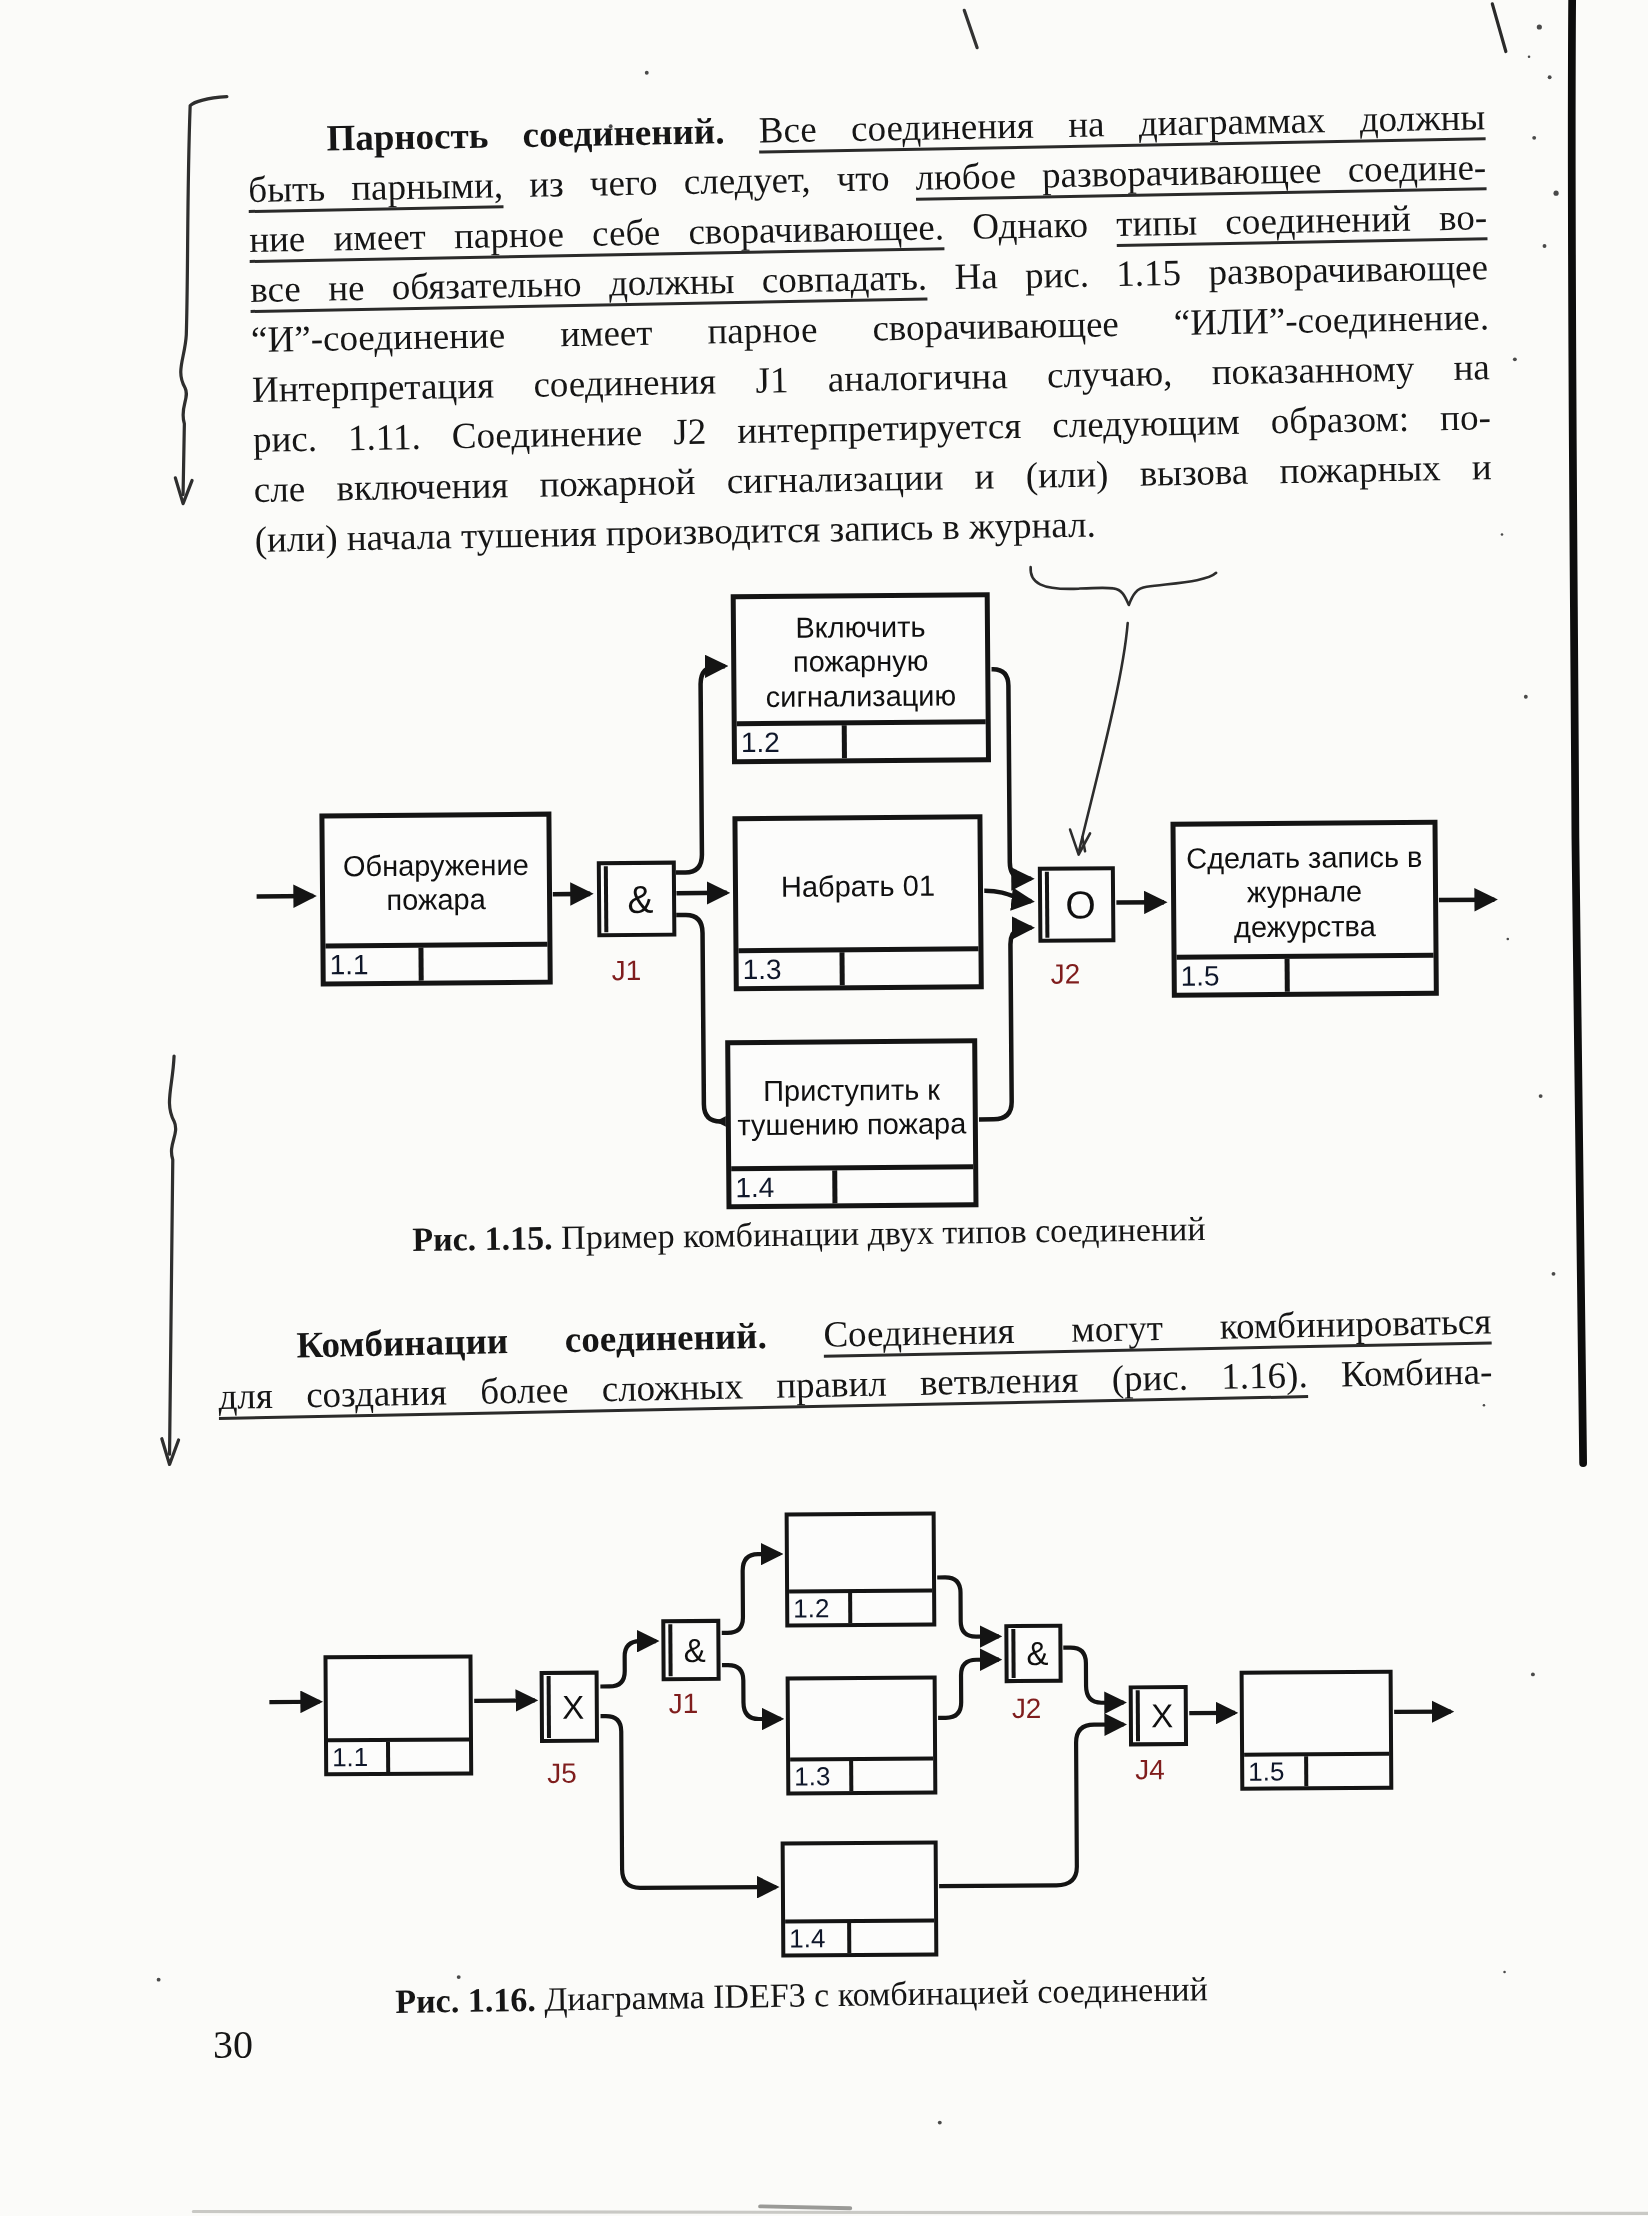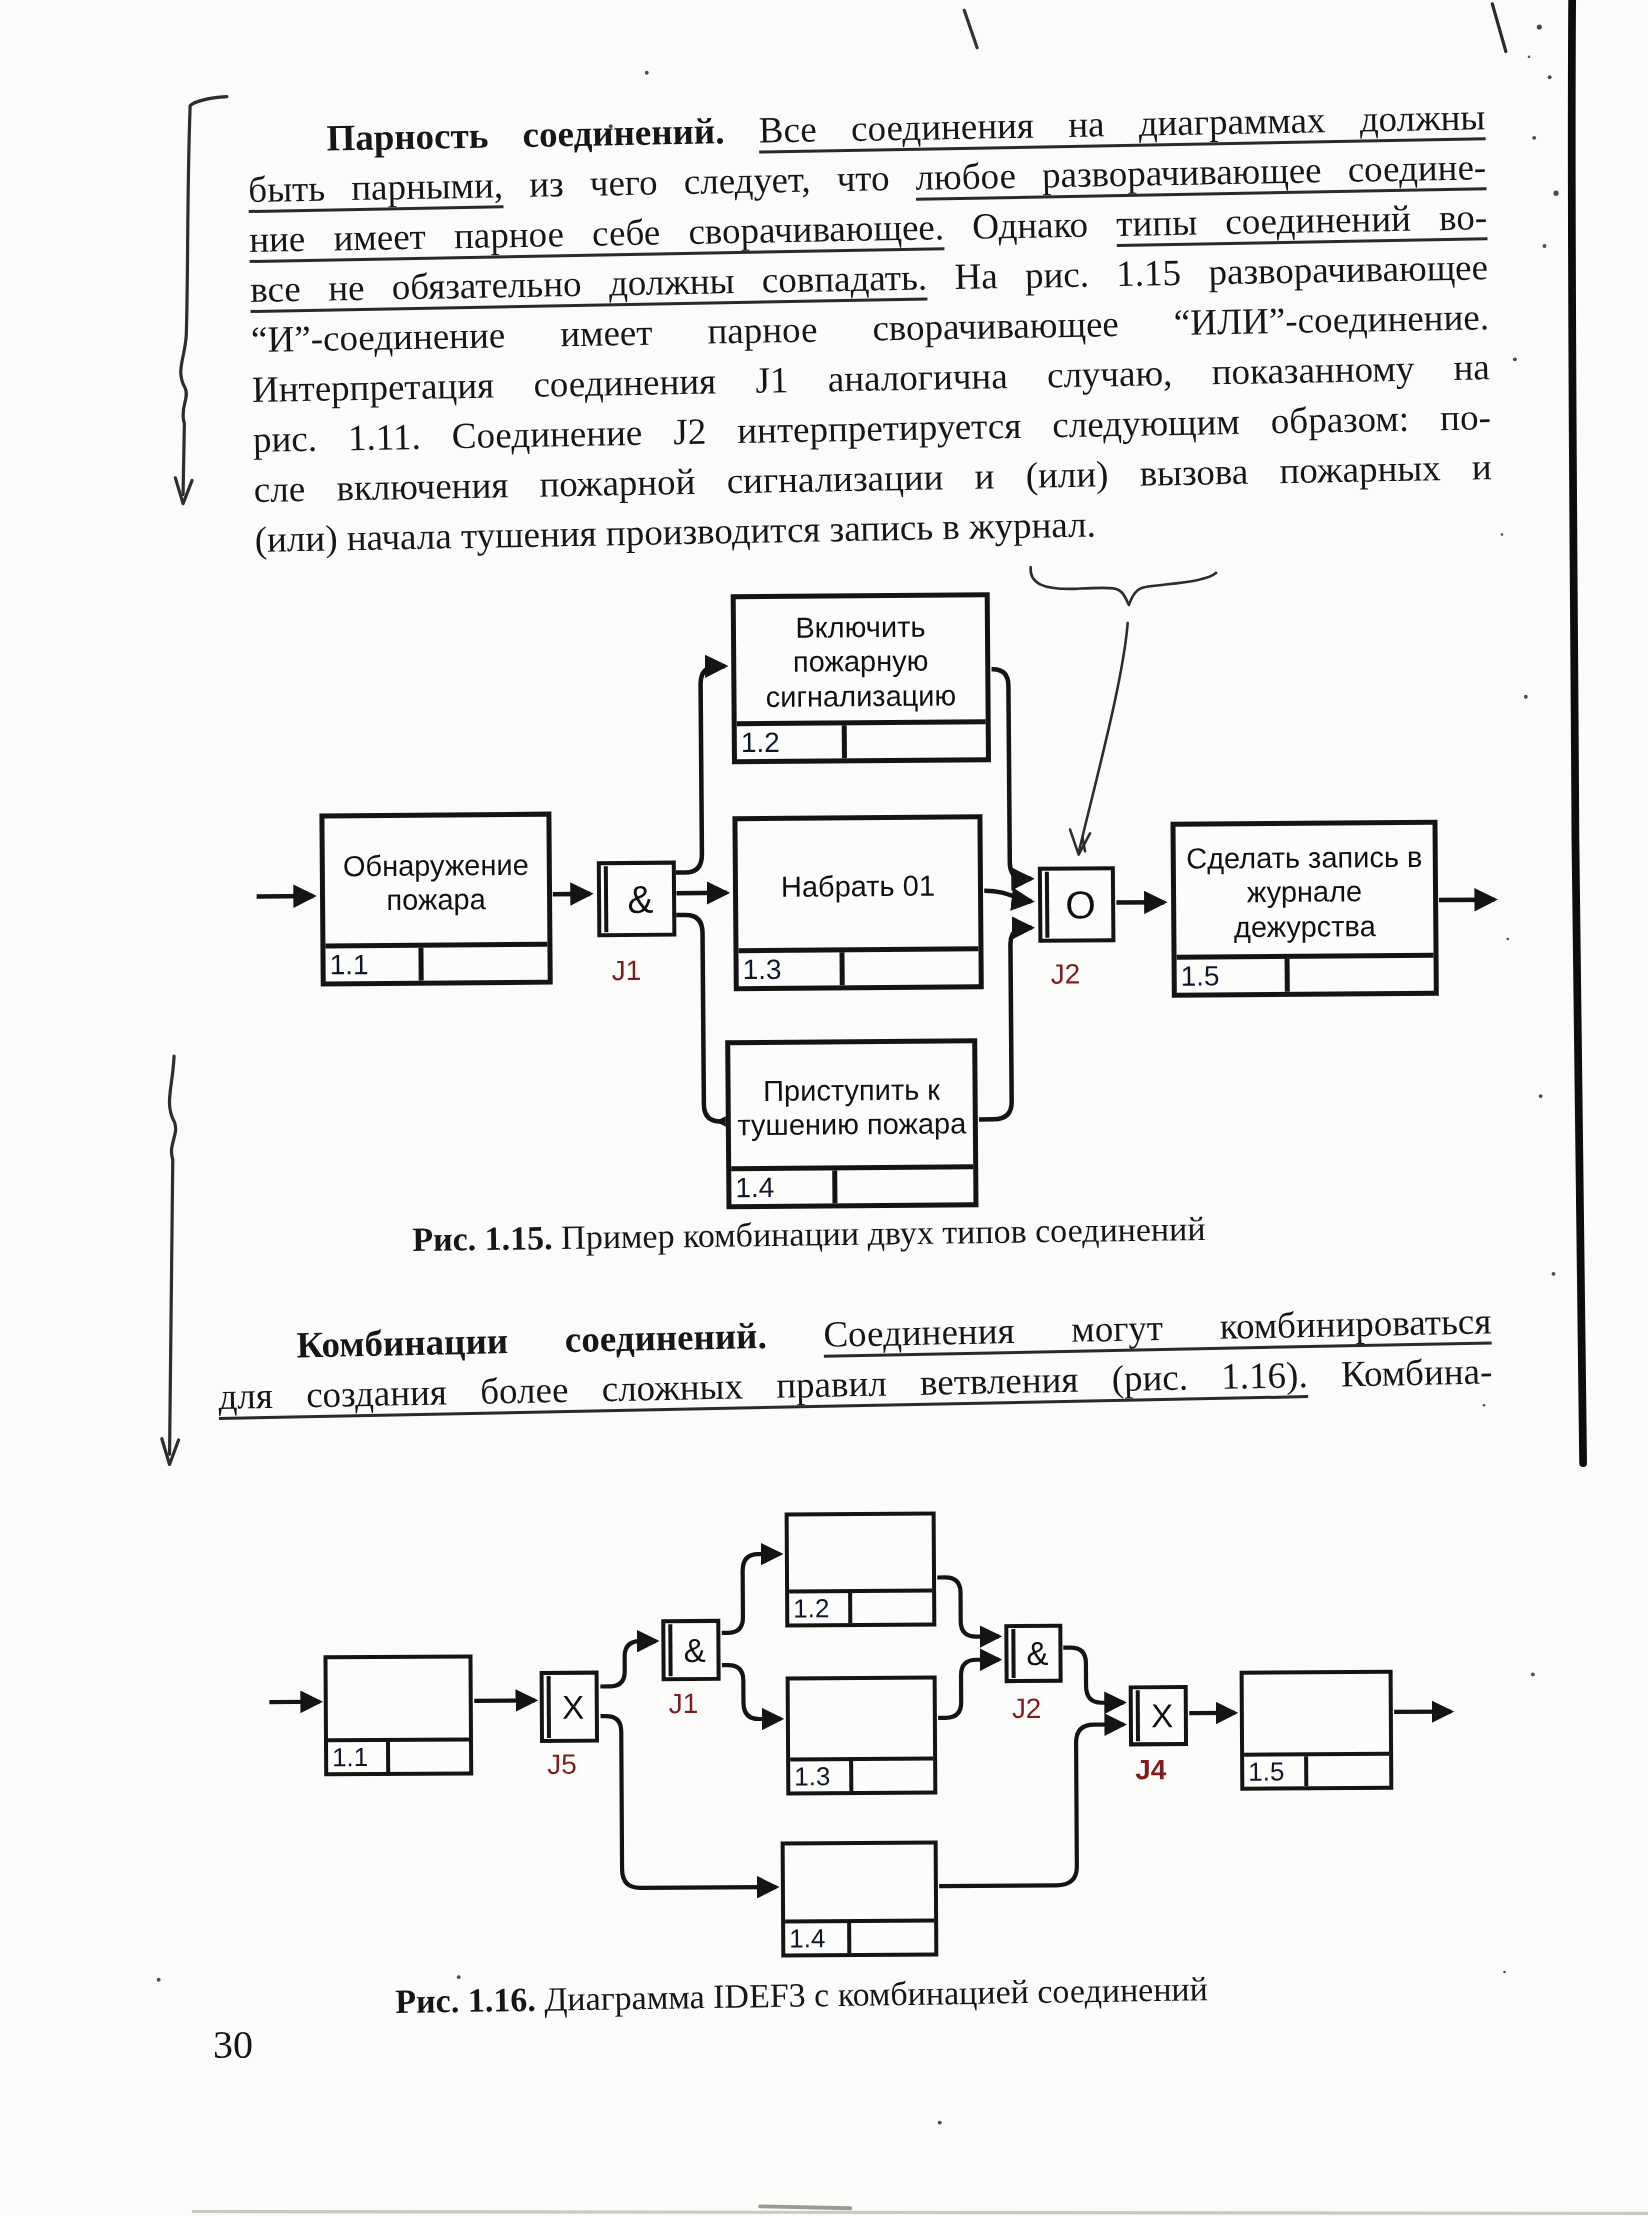--- a/index.html
+++ b/index.html
@@ -213,21 +213,21 @@
     <div class="pbox small" style="left:66px; top:158px; width:149px; height:121px;">
       <div class="strip">
         <div class="num">1.1</div>
         <div class="cell2"></div>
       </div>
     </div>
 
     <div class="junc small" style="left:282px; top:175px; width:59px; height:72px;">
       <span class="jsym">X</span>
     </div>
-    <div class="jlabel" style="left:289px; top:253px;">J5</div>
+    <div class="jlabel" style="left:289px; top:262px;">J5</div>
 
     <div class="junc small" style="left:404px; top:124px; width:59px; height:62px;">
       <span class="jsym">&amp;</span>
     </div>
     <div class="jlabel" style="left:411px; top:193px;">J1</div>
 
     <div class="pbox small" style="left:528px; top:18px; width:151px; height:115px;">
       <div class="strip">
         <div class="num">1.2</div>
         <div class="cell2"></div>
@@ -242,21 +242,21 @@
     </div>
 
     <div class="junc small" style="left:747px; top:131px; width:58px; height:59px;">
       <span class="jsym">&amp;</span>
     </div>
     <div class="jlabel" style="left:754px; top:200px;">J2</div>
 
     <div class="junc small" style="left:871px; top:193px; width:59px; height:61px;">
       <span class="jsym">X</span>
     </div>
-    <div class="jlabel" style="left:877px; top:262px;font-weight:bold;">J4</div>
+    <div class="jlabel" style="left:877px; top:262px;">J4</div>
 
     <div class="pbox small" style="left:982px; top:179px; width:153px; height:120px;">
       <div class="strip">
         <div class="num">1.5</div>
         <div class="cell2"></div>
       </div>
     </div>
 
     <div class="pbox small" style="left:522px; top:347px; width:157px; height:116px;">
       <div class="strip">

